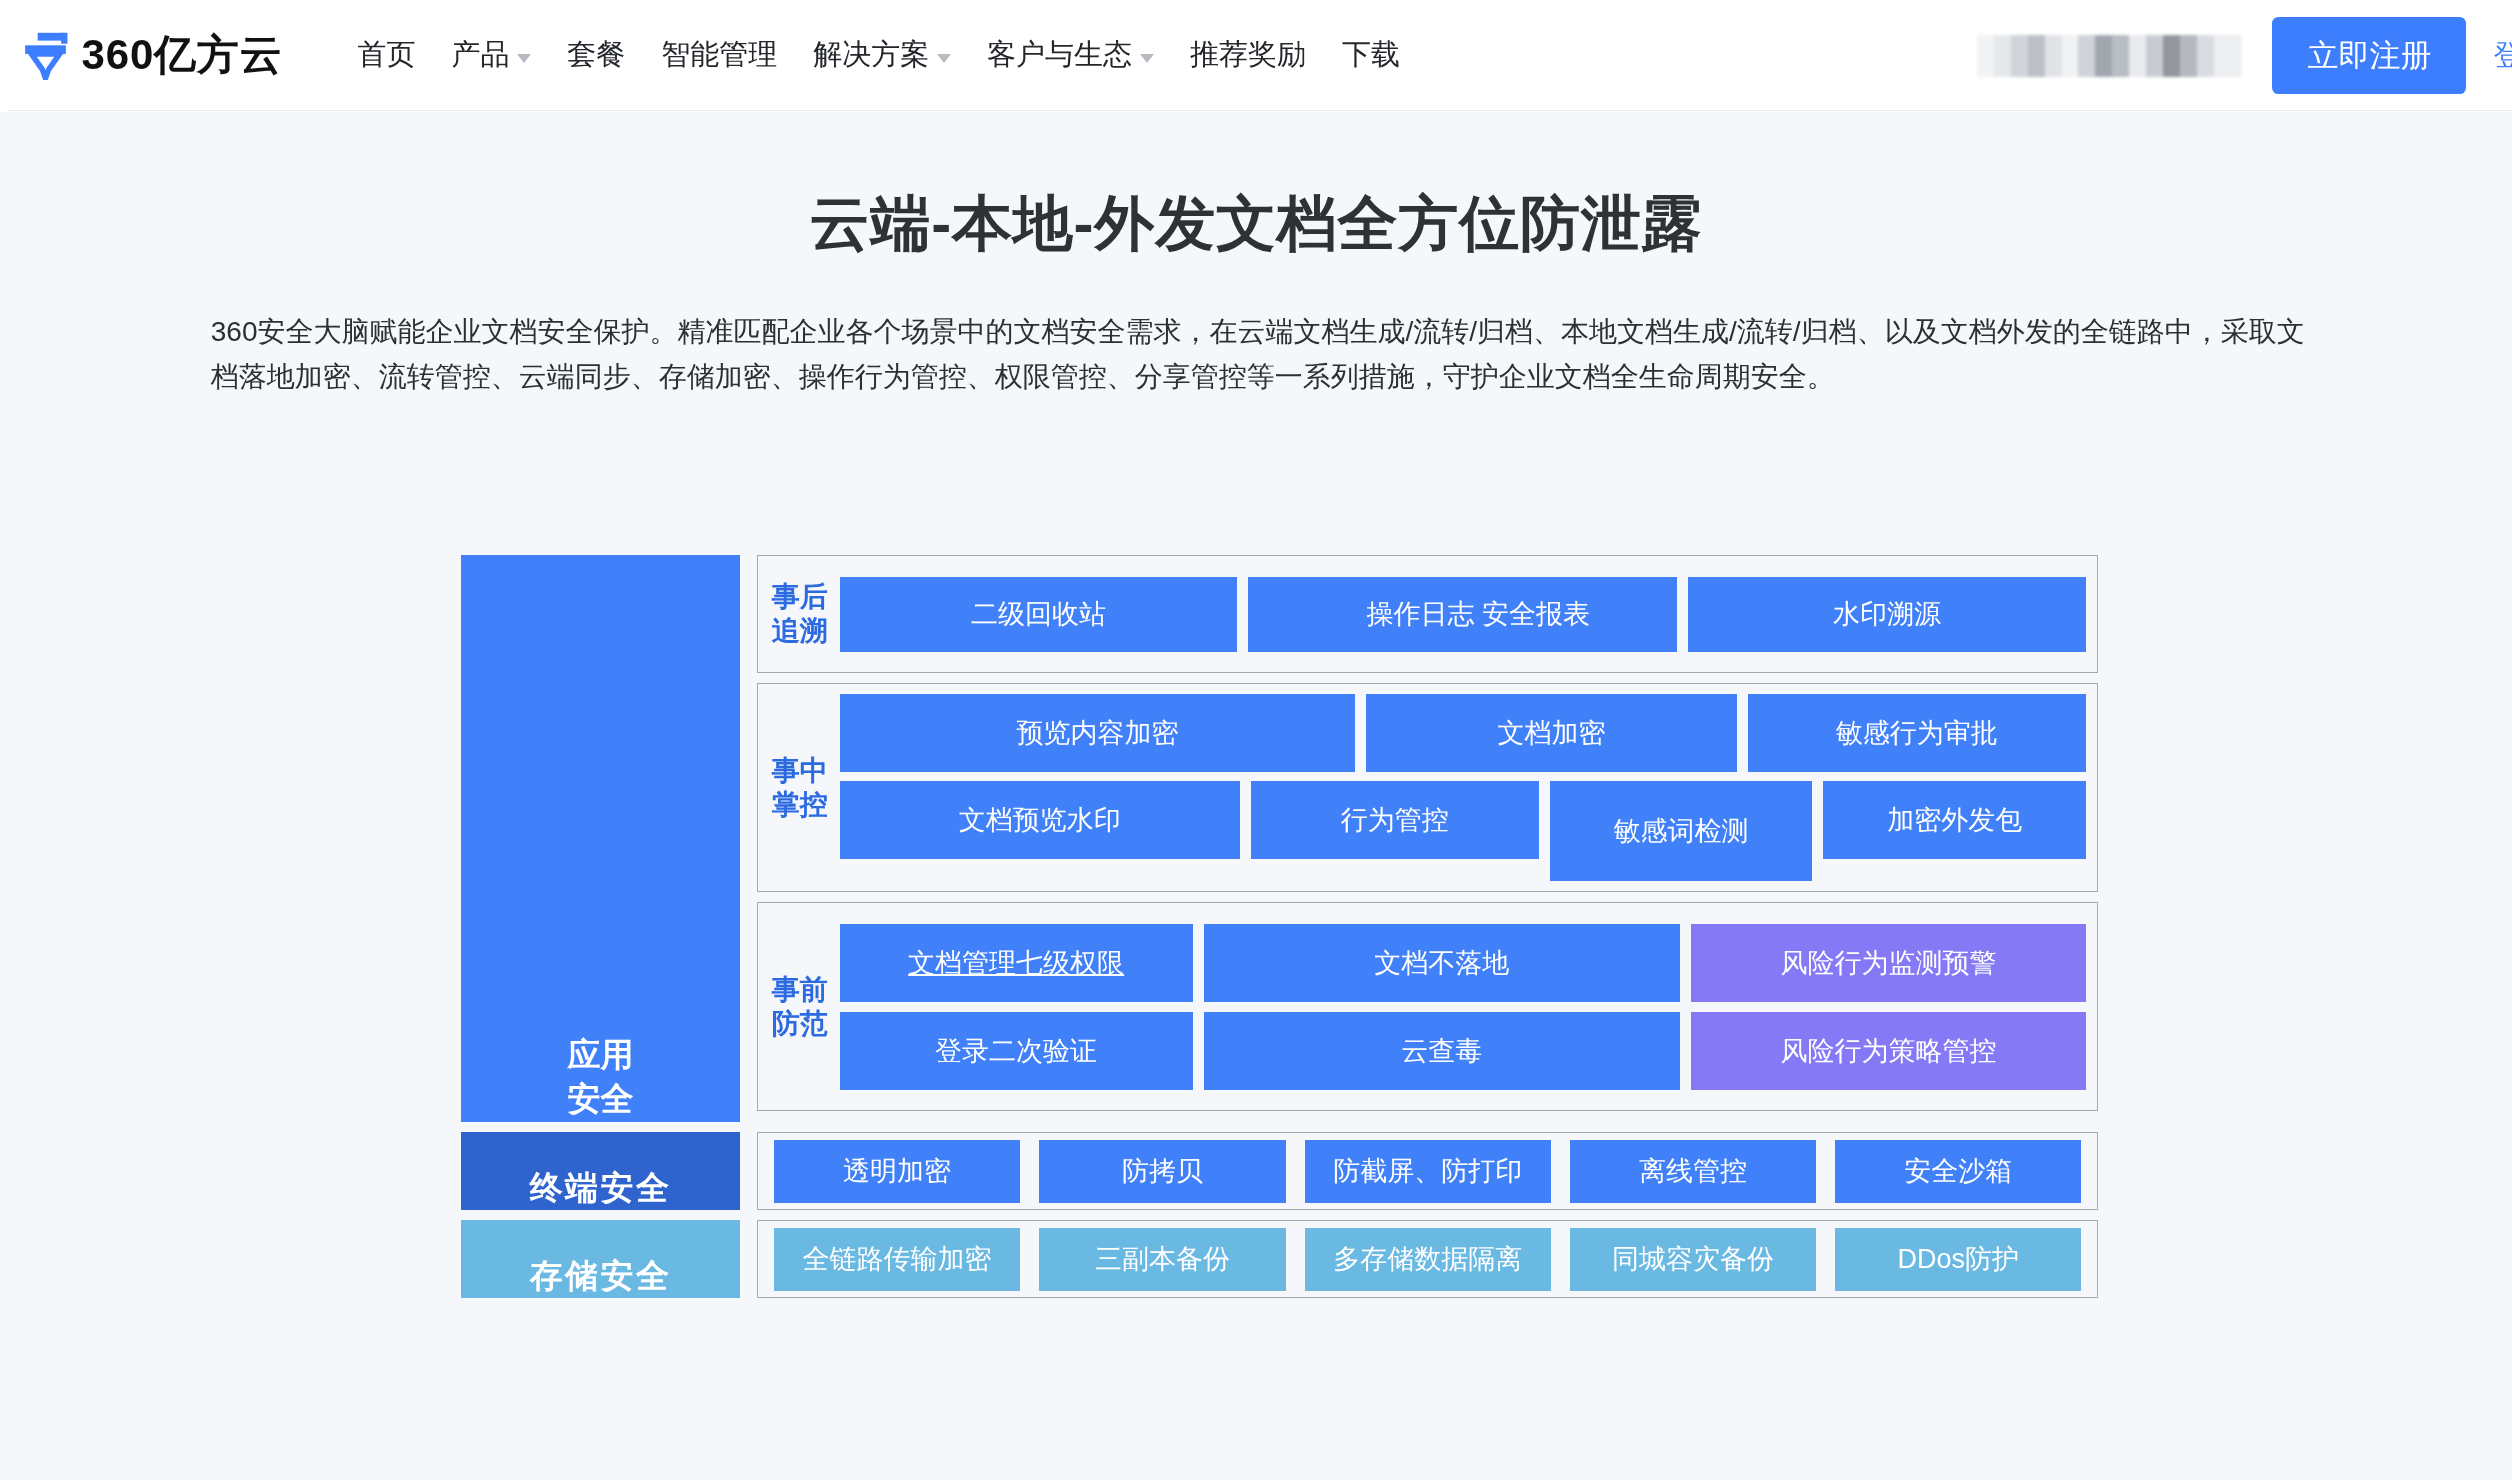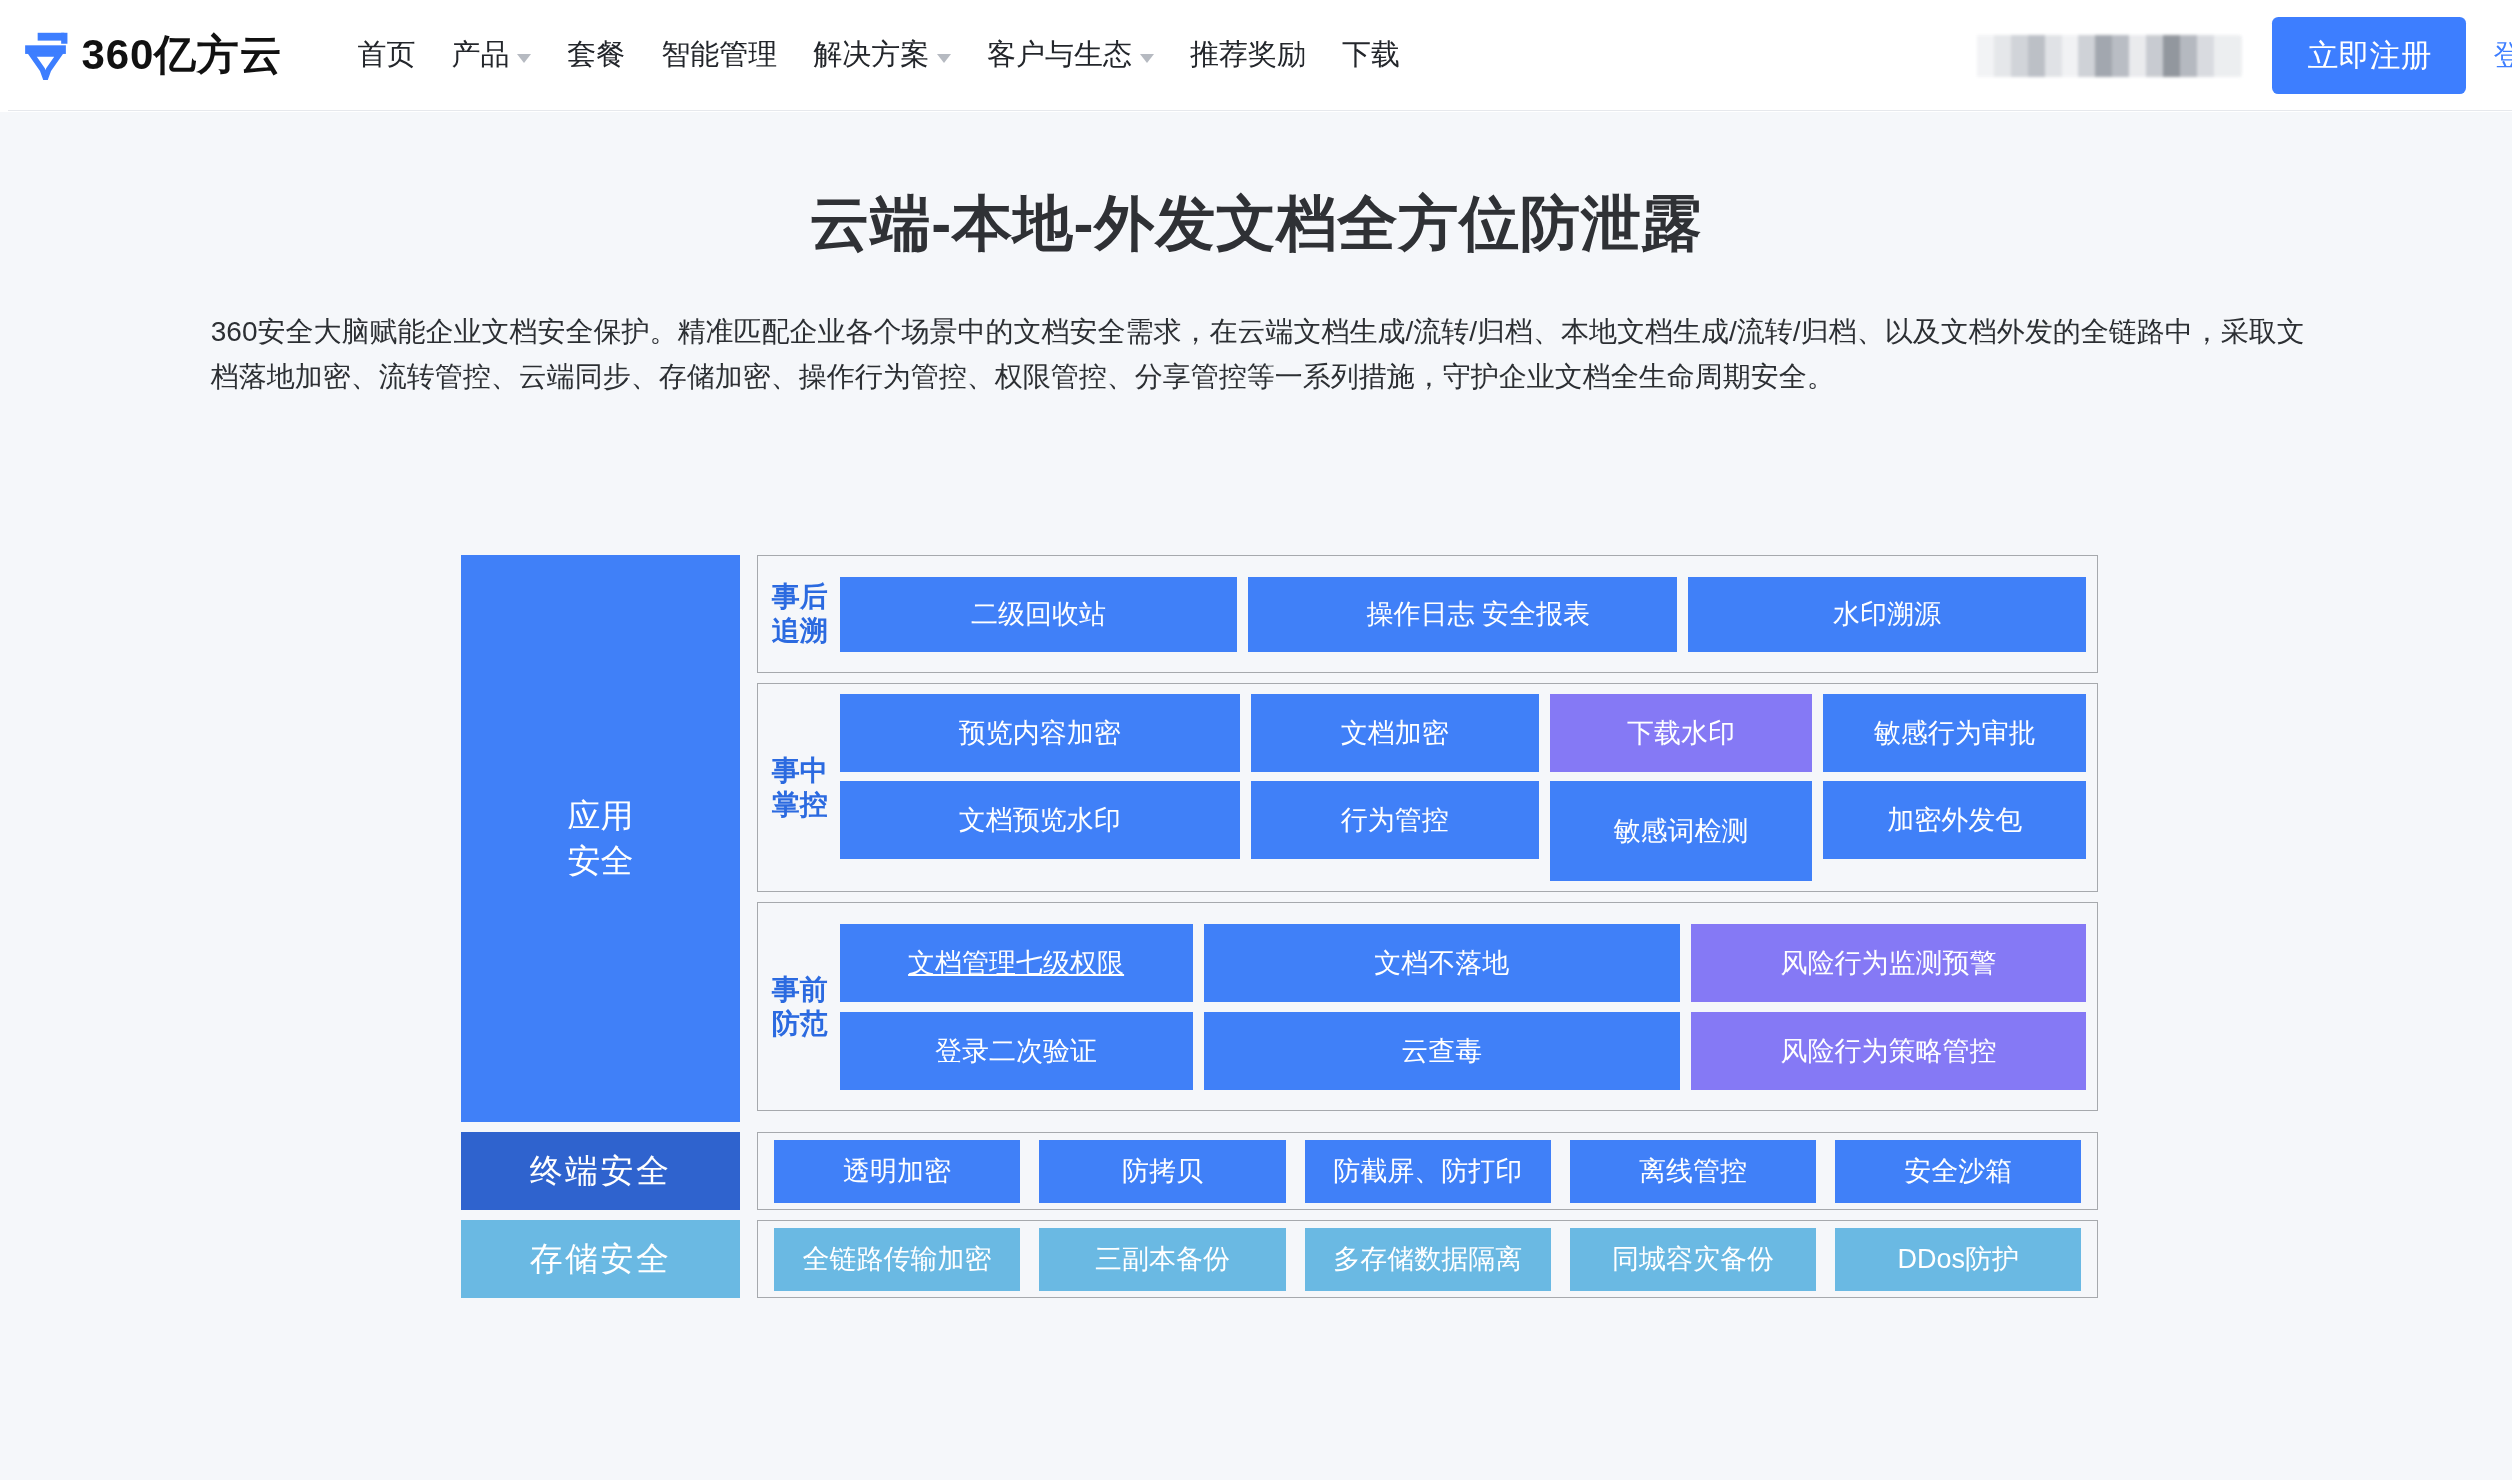--- a/index.html
+++ b/index.html
@@ -154,24 +154,24 @@
   }
   .diag-row {
     display: flex;
     align-items: stretch;
     margin-bottom: 10.2px;
   }
   .cat-col {
     width: 279px;
     flex: 0 0 279px;
     display: flex;
-    align-items: center;
+    align-items: flex-end;
     justify-content: center;
     color: #ffffff;
-    font-weight: 400;
+    font-weight: 700;
     text-align: center;
     line-height: 1.35;
     box-sizing: border-box;
   }
   .cat-app {
     background: #4080f8;
     height: 567px;
     font-size: 33px;
   }
   .cat-endpoint {
@@ -333,21 +333,20 @@
 
         <div class="panel" style="height:209px;">
           <div class="stage-label">
             <span>事中</span><br>
             <span>掌控</span>
           </div>
           <div class="stage-grid">
             <div class="stage-line">
               <div class="tile" style="height:78px;flex:1.6;">预览内容加密</div>
               <div class="tile" style="height:78px;flex:1.15;">文档加密</div>
-              <div class="tile purple" style="height:78px;flex:1.05;">下载水印</div>
               <div class="tile" style="height:78px;flex:1.05;">敏感行为审批</div>
             </div>
             <div class="stage-line">
               <div class="tile" style="height:78px;flex:1.6;">文档预览水印</div>
               <div class="tile" style="height:78px;flex:1.15;">行为管控</div>
               <div class="tile" style="height:100px;flex:1.05;">敏感词检测</div>
               <div class="tile" style="height:78px;flex:1.05;">加密外发包</div>
             </div>
           </div>
         </div>

